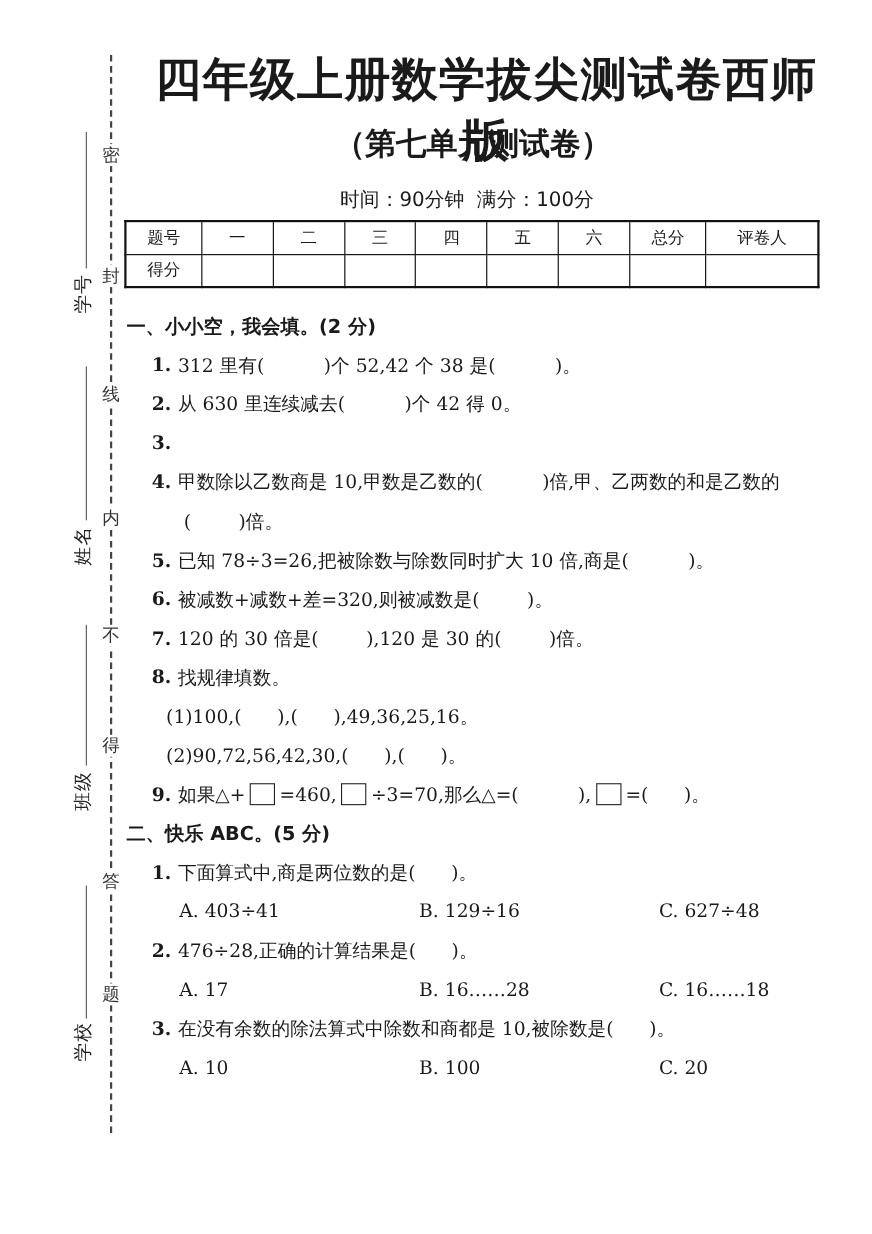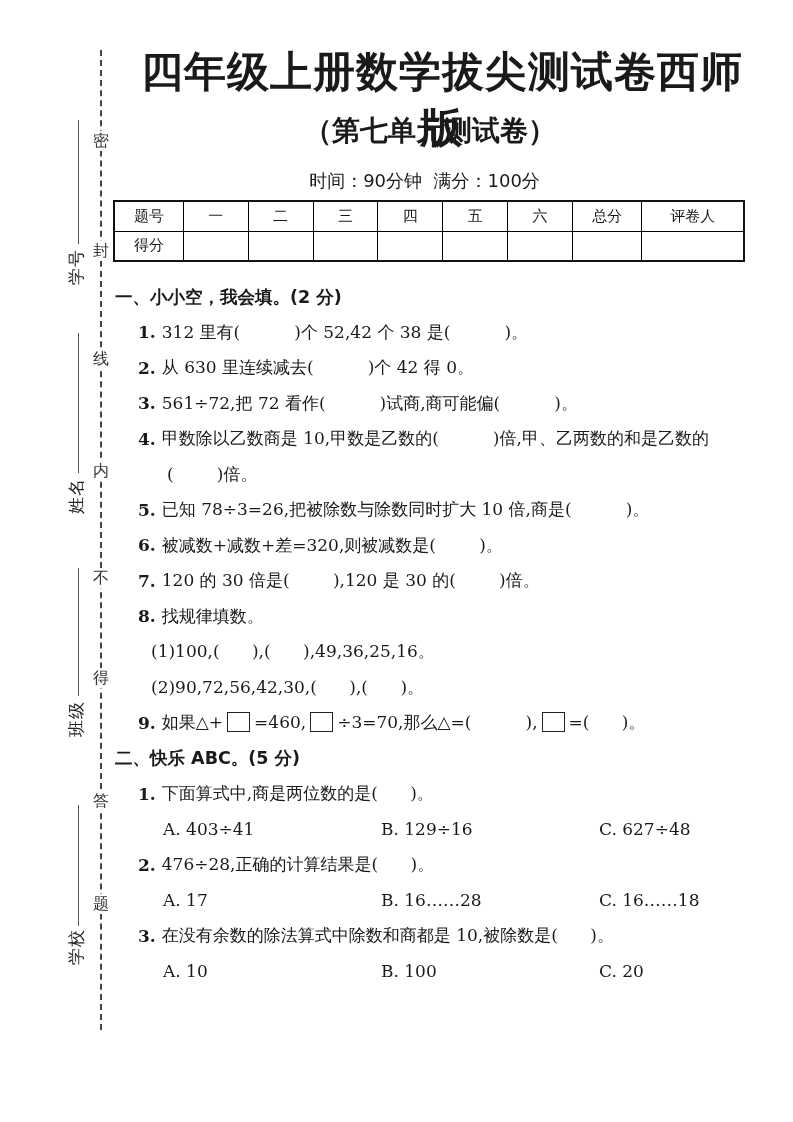--- a/index.html
+++ b/index.html
@@ -139,21 +139,20 @@
     <div class="line q">
       <b class="qnum">1.</b>
       <span>312 里有(          )个 52,42 个 38 是(          )。</span>
     </div>
     <div class="line q">
       <b class="qnum">2.</b>
       <span>从 630 里连续减去(          )个 42 得 0。</span>
     </div>
     <div class="line q">
       <b class="qnum">3.</b>
-      <span>561÷72,把 72 看作(          )试商,商可能偏(          )。</span>
     </div>
     <div class="line q">
       <b class="qnum">4.</b>
       <span>甲数除以乙数商是 10,甲数是乙数的(          )倍,甲、乙两数的和是乙数的</span>
     </div>
     <div class="line cont">
       <span>(        )倍。</span>
     </div>
     <div class="line q">
       <b class="qnum">5.</b>

